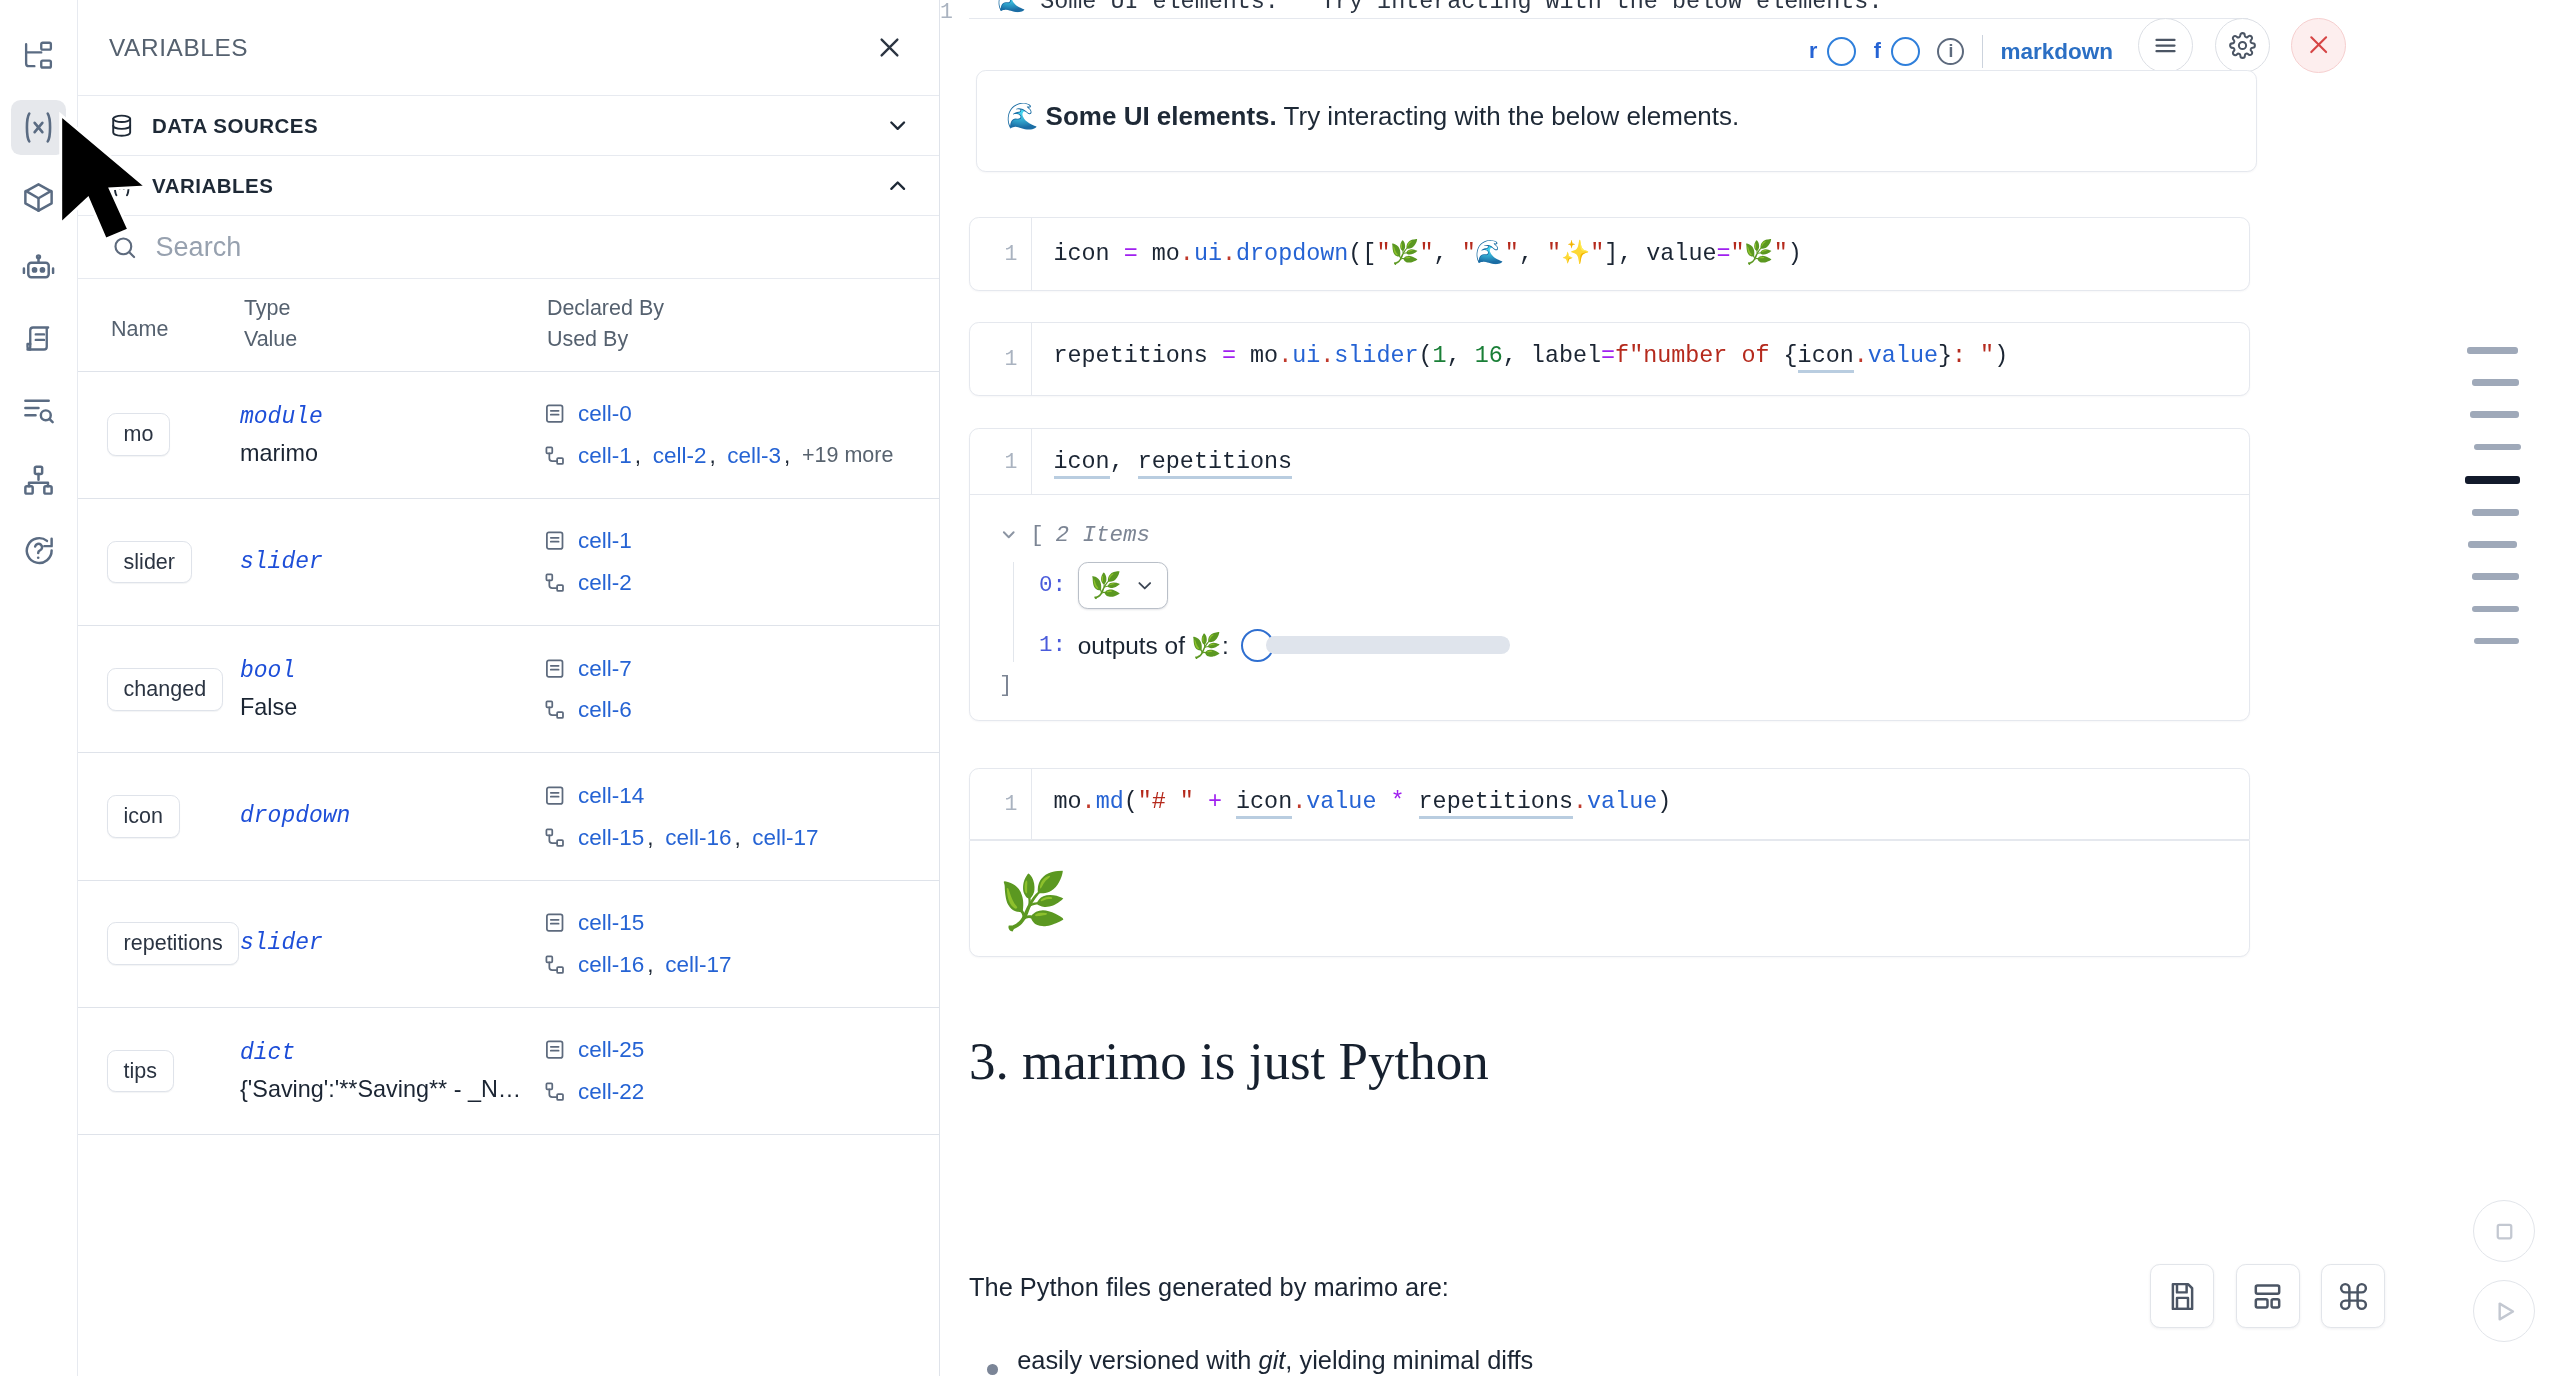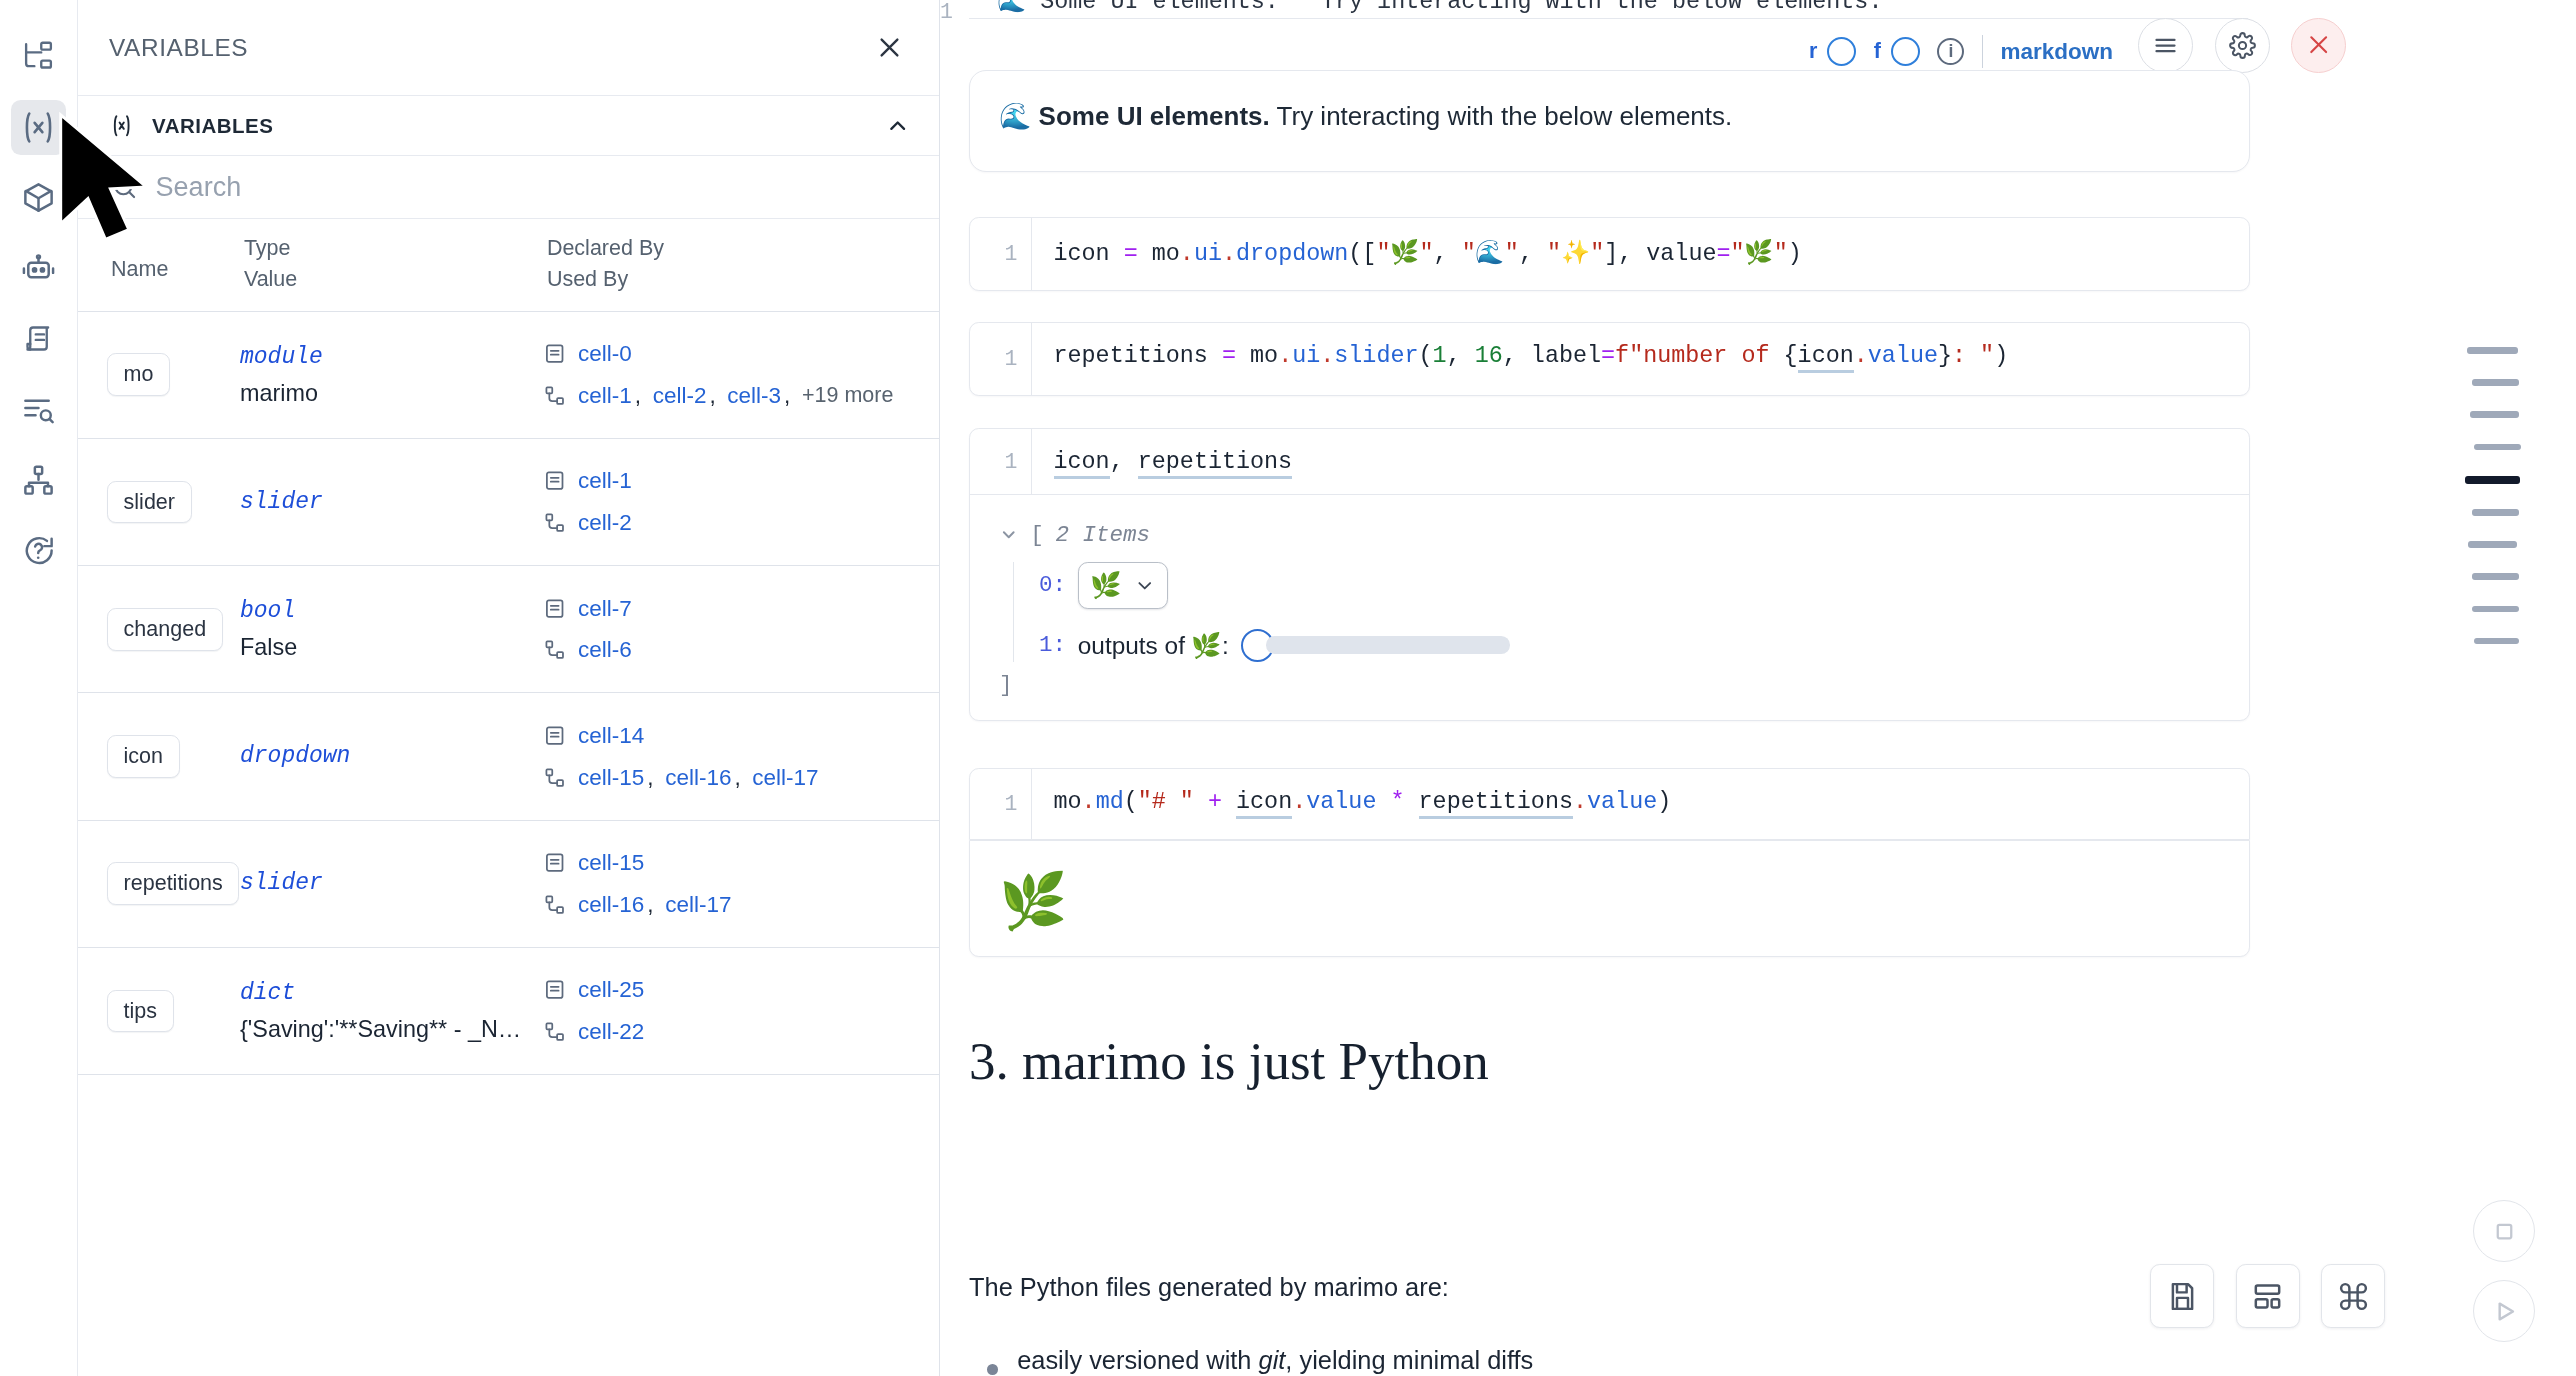--- a/index.html
+++ b/index.html
@@ -287,20 +287,35 @@
 
     <div class="panel-title-row">
       <div class="panel-title">VARIABLES</div>
       <div class="close-x">
         <svg width="27" height="27" viewBox="0 0 24 24" fill="none" stroke="currentColor" stroke-width="2.1" stroke-linecap="round">
             <path d="M5 5l14 14M19 5L5 19"></path>
           </svg>
       </div>
     </div>
 
+    <div class="section-row">
+      <span class="sec-ico">
+        <svg width="25.4" height="25.4" viewBox="0 0 24 24" fill="none" stroke="currentColor" stroke-width="1.8" stroke-linecap="round" stroke-linejoin="round">
+          <ellipse cx="12" cy="5.5" rx="8" ry="3"></ellipse>
+            <path d="M4 5.5v13c0 1.7 3.6 3 8 3s8-1.3 8-3v-13"></path>
+            <path d="M4 12c0 1.7 3.6 3 8 3s8-1.3 8-3"></path>
+        </svg>
+      </span>
+      <span class="sec-label">DATA SOURCES</span>
+      <span class="chev">
+        <svg width="25.4" height="25.4" viewBox="0 0 24 24" fill="none" stroke="currentColor" stroke-width="2.2" stroke-linecap="round" stroke-linejoin="round">
+            <path d="M6 9l6 6 6-6"></path>
+          </svg>
+      </span>
+    </div>
 
     <div class="section-row">
       <span class="sec-ico">
         <svg width="25.4" height="25.4" viewBox="0 0 24 24" fill="none" stroke="currentColor" stroke-width="1.8" stroke-linecap="round" stroke-linejoin="round">
           <path d="M7 3c-2 3-2 15 0 18"></path>
             <path d="M17 3c2 3 2 15 0 18"></path>
             <path d="M10 9l4 6M14 9l-4 6"></path>
         </svg>
       </span>
       <span class="sec-label">VARIABLES</span>
@@ -568,21 +583,21 @@
               <path d="M19.4 15a1.6 1.6 0 0 0 .3 1.8l.1.1a2 2 0 1 1-2.8 2.8l-.1-.1a1.6 1.6 0 0 0-1.8-.3 1.6 1.6 0 0 0-1 1.5V21a2 2 0 1 1-4 0v-.1A1.6 1.6 0 0 0 9 19.4a1.6 1.6 0 0 0-1.8.3l-.1.1a2 2 0 1 1-2.8-2.8l.1-.1a1.6 1.6 0 0 0 .3-1.8 1.6 1.6 0 0 0-1.5-1H3a2 2 0 1 1 0-4h.1A1.6 1.6 0 0 0 4.6 9a1.6 1.6 0 0 0-.3-1.8l-.1-.1a2 2 0 1 1 2.8-2.8l.1.1a1.6 1.6 0 0 0 1.8.3H9a1.6 1.6 0 0 0 1-1.5V3a2 2 0 1 1 4 0v.1a1.6 1.6 0 0 0 1 1.5 1.6 1.6 0 0 0 1.8-.3l.1-.1a2 2 0 1 1 2.8 2.8l-.1.1a1.6 1.6 0 0 0-.3 1.8V9a1.6 1.6 0 0 0 1.5 1H21a2 2 0 1 1 0 4h-.1a1.6 1.6 0 0 0-1.5 1z"></path>
           </svg>
         </div>
         <div class="circ-btn danger">
           <svg width="25.4" height="25.4" viewBox="0 0 24 24" fill="none" stroke="currentColor" stroke-width="2" stroke-linecap="round">
               <path d="M5 5l14 14M19 5L5 19"></path>
             </svg>
         </div>
       </div>
 
-      <div class="out-card" style="position:absolute; left:29px; top:70px; width:1281px; height:102px;border-radius:17px;">
+      <div class="out-card" style="position:absolute; left:36px; top:70px; width:1281px; height:102px;">
         <div style="padding:27px 29px; font-size:26px; line-height:1.4;">
           <span class="md-inline">🌊</span>
           <b>Some UI elements.</b><span> Try interacting with the below elements.</span>
         </div>
       </div>
 
       <div class="code-card" style="position:absolute; left:29px; top:217px; width:1281px; height:74px;">
         <div class="gutter">1</div>
         <div class="code-body"><span class="tok-plain">icon </span><span class="tok-op">=</span><span class="tok-plain"> mo</span><span class="tok-dot">.</span><span class="tok-attr">ui</span><span class="tok-dot">.</span><span class="tok-attr">dropdown</span><span class="tok-plain">([</span><span class="tok-str">"🌿"</span><span class="tok-plain">, </span><span class="tok-str">"🌊"</span><span class="tok-plain">, </span><span class="tok-str">"✨"</span><span class="tok-plain">], value</span><span class="tok-op">=</span><span class="tok-str">"🌿"</span><span class="tok-plain">)</span></div>
       </div>

